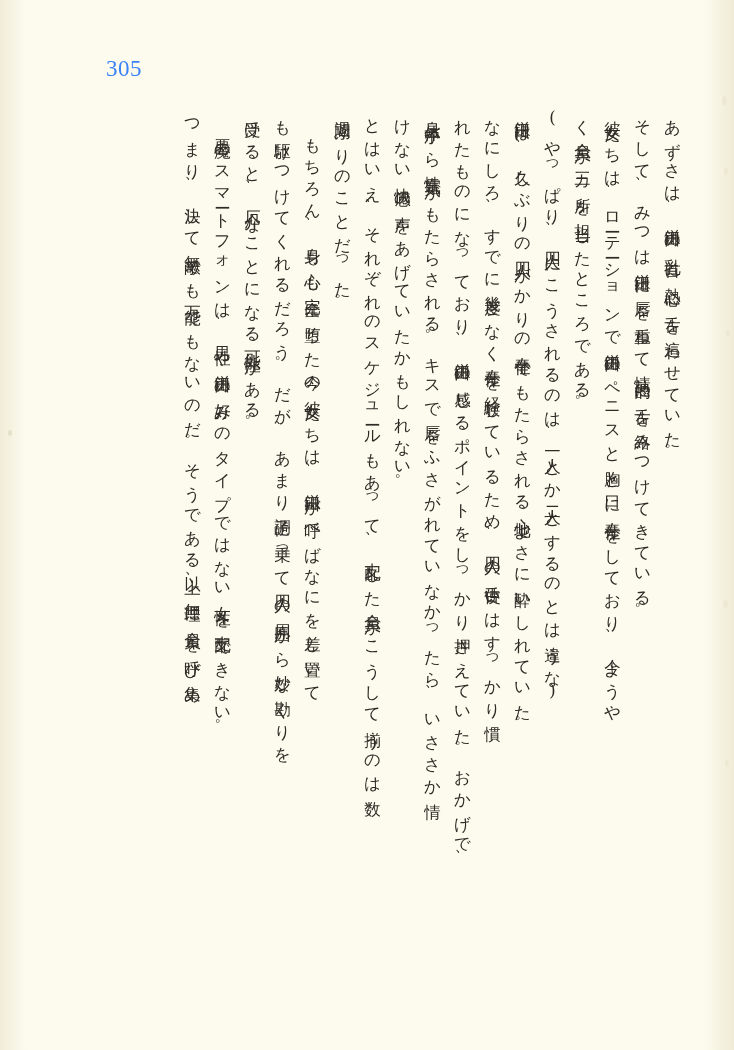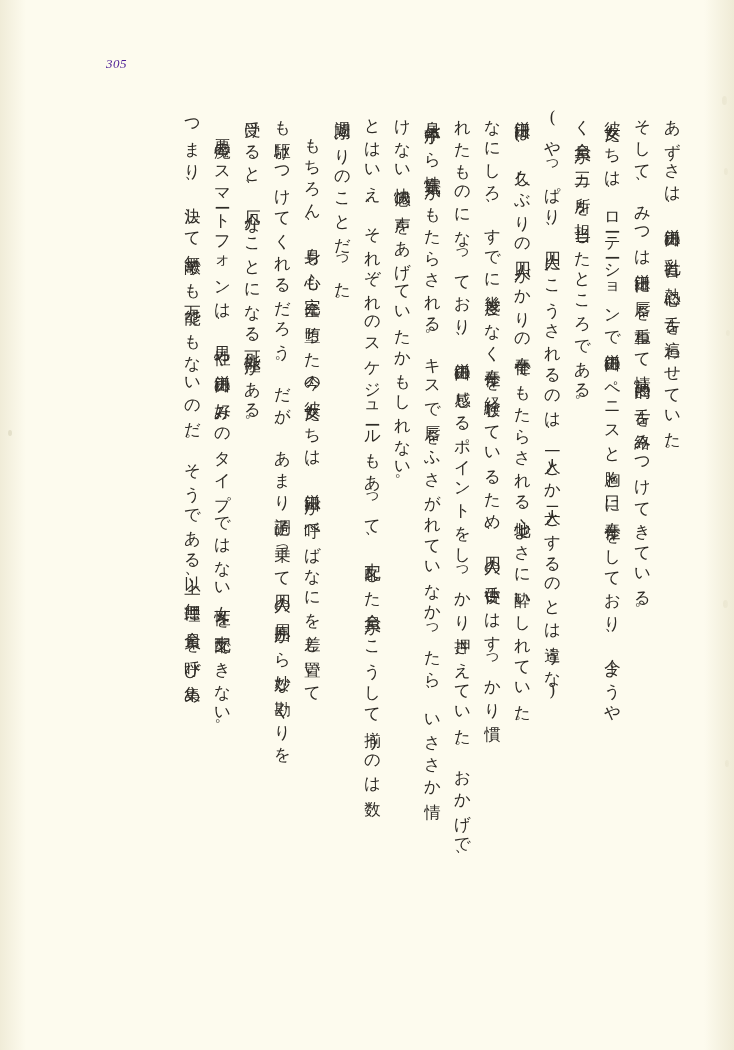--- a/index.html
+++ b/index.html
@@ -36,25 +36,24 @@
     right: 0; top: 0; bottom: 0;
     width: 30px;
     background: linear-gradient(to left, #efebd6, rgba(253,251,238,0));
     pointer-events: none;
   }
 
   .page-number {
     position: absolute;
     top: 56px;
     left: 106px;
-    font-size: 13px;
-    color: #4c1d95;
+    font-size: 23px;
+    color: #3b82f6;
     letter-spacing: 0.5px;
     font-family: "Liberation Serif", "DejaVu Serif", serif;
-    font-style: italic;
   }
 
   .text-block {
     position: absolute;
     top: 108px;
     left: 60px;
     width: 620px;
     height: 880px;
     display: flex;
     flex-direction: row-reverse;

